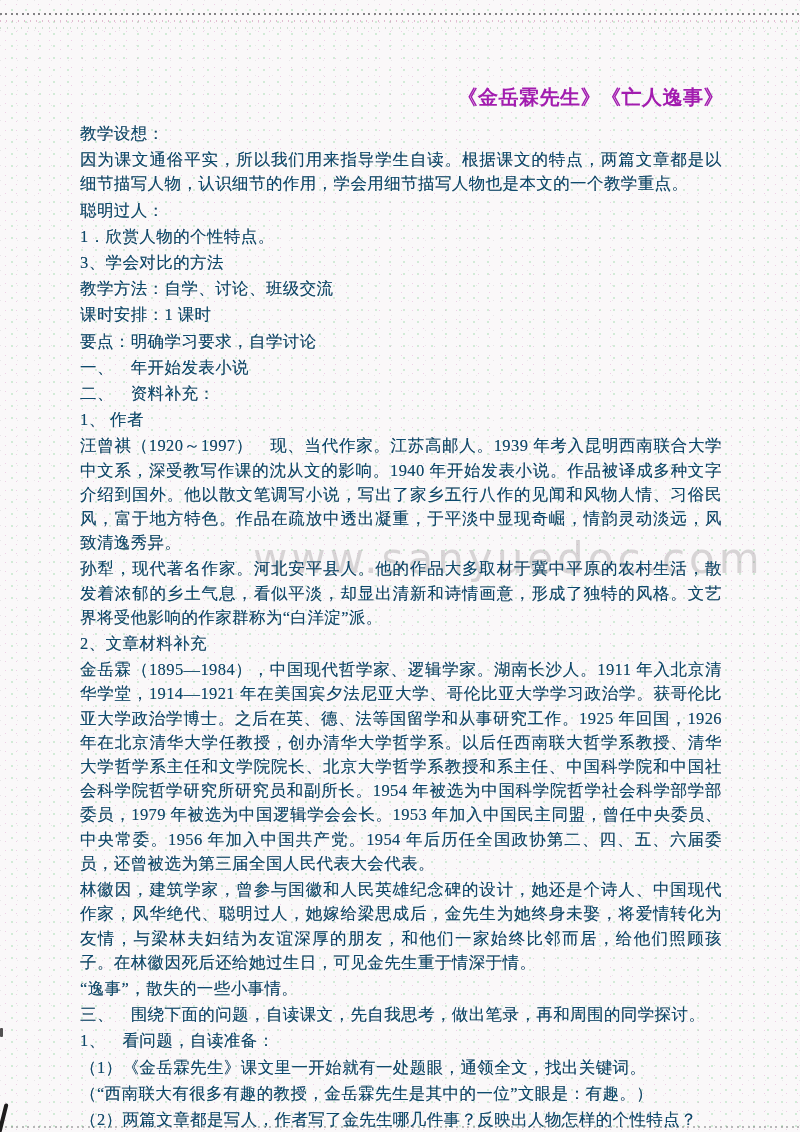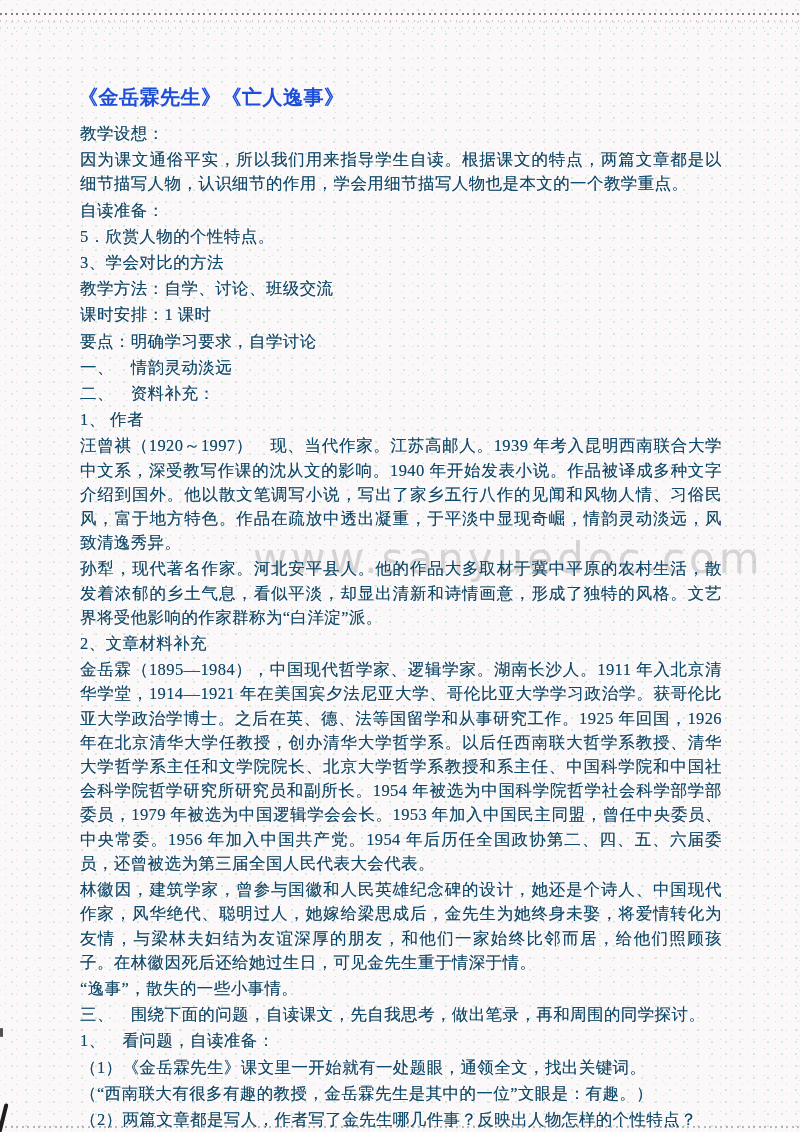--- a/index.html
+++ b/index.html
@@ -42,25 +42,25 @@
   .edge-dots.bottom { top: 1126px; opacity: 0.55; }
 
   .page-inner {
     position: absolute;
     left: 78px;
     top: 84px;
     width: 646px;
   }
 
   .doc-title {
-    text-align: left;
+    text-align: right;
     font-size: 20px;
     font-weight: bold;
     letter-spacing: 0.5px;
-    color: #1d4ed8;
+    color: #a21caf;
     line-height: 26px;
     margin: 0 0 12px 0;
   }
 
   .doc-body p {
     margin: 2px;
     font-size: 16.5px;
     line-height: 24.2px;
     letter-spacing: 0.4px;
     text-align: justify;
@@ -112,27 +112,27 @@
 <div class="edge-dots bottom"></div>
 
 <div class="watermark">www.sanyuedoc.com</div>
 
 <div class="page-inner">
   <h1 class="doc-title">《金岳霖先生》《亡人逸事》</h1>
 
   <div class="doc-body">
     <p>教学设想：</p>
     <p>因为课文通俗平实，所以我们用来指导学生自读。根据课文的特点，两篇文章都是以细节描写人物，认识细节的作用，学会用细节描写人物也是本文的一个教学重点。</p>
-    <p>自读准备：</p>
-    <p>5．欣赏人物的个性特点。</p>
+    <p>聪明过人：</p>
+    <p>1．欣赏人物的个性特点。</p>
     <p>3、学会对比的方法</p>
     <p>教学方法：自学、讨论、班级交流</p>
     <p>课时安排：1 课时</p>
     <p>要点：明确学习要求，自学讨论</p>
-    <p>一、　情韵灵动淡远</p>
+    <p>一、　年开始发表小说</p>
     <p>二、　资料补充：</p>
     <p>1、 作者</p>
     <p>汪曾祺（1920～1997）　现、当代作家。江苏高邮人。1939 年考入昆明西南联合大学中文系，深受教写作课的沈从文的影响。1940 年开始发表小说。作品被译成多种文字介绍到国外。他以散文笔调写小说，写出了家乡五行八作的见闻和风物人情、习俗民风，富于地方特色。作品在疏放中透出凝重，于平淡中显现奇崛，情韵灵动淡远，风致清逸秀异。</p>
     <p>孙犁，现代著名作家。河北安平县人。他的作品大多取材于冀中平原的农村生活，散发着浓郁的乡土气息，看似平淡，却显出清新和诗情画意，形成了独特的风格。文艺界将受他影响的作家群称为“白洋淀”派。</p>
     <p>2、文章材料补充</p>
     <p>金岳霖（1895—1984），中国现代哲学家、逻辑学家。湖南长沙人。1911 年入北京清华学堂，1914—1921 年在美国宾夕法尼亚大学、哥伦比亚大学学习政治学。获哥伦比亚大学政治学博士。之后在英、德、法等国留学和从事研究工作。1925 年回国，1926 年在北京清华大学任教授，创办清华大学哲学系。以后任西南联大哲学系教授、清华大学哲学系主任和文学院院长、北京大学哲学系教授和系主任、中国科学院和中国社会科学院哲学研究所研究员和副所长。1954 年被选为中国科学院哲学社会科学部学部委员，1979 年被选为中国逻辑学会会长。1953 年加入中国民主同盟，曾任中央委员、中央常委。1956 年加入中国共产党。1954 年后历任全国政协第二、四、五、六届委员，还曾被选为第三届全国人民代表大会代表。</p>
     <p>林徽因，建筑学家，曾参与国徽和人民英雄纪念碑的设计，她还是个诗人、中国现代作家，风华绝代、聪明过人，她嫁给梁思成后，金先生为她终身未娶，将爱情转化为友情，与梁林夫妇结为友谊深厚的朋友，和他们一家始终比邻而居，给他们照顾孩子。在林徽因死后还给她过生日，可见金先生重于情深于情。</p>
     <p>“逸事”，散失的一些小事情。</p>
     <p>三、　围绕下面的问题，自读课文，先自我思考，做出笔录，再和周围的同学探讨。</p>
     <p>1、　看问题，自读准备：</p>

